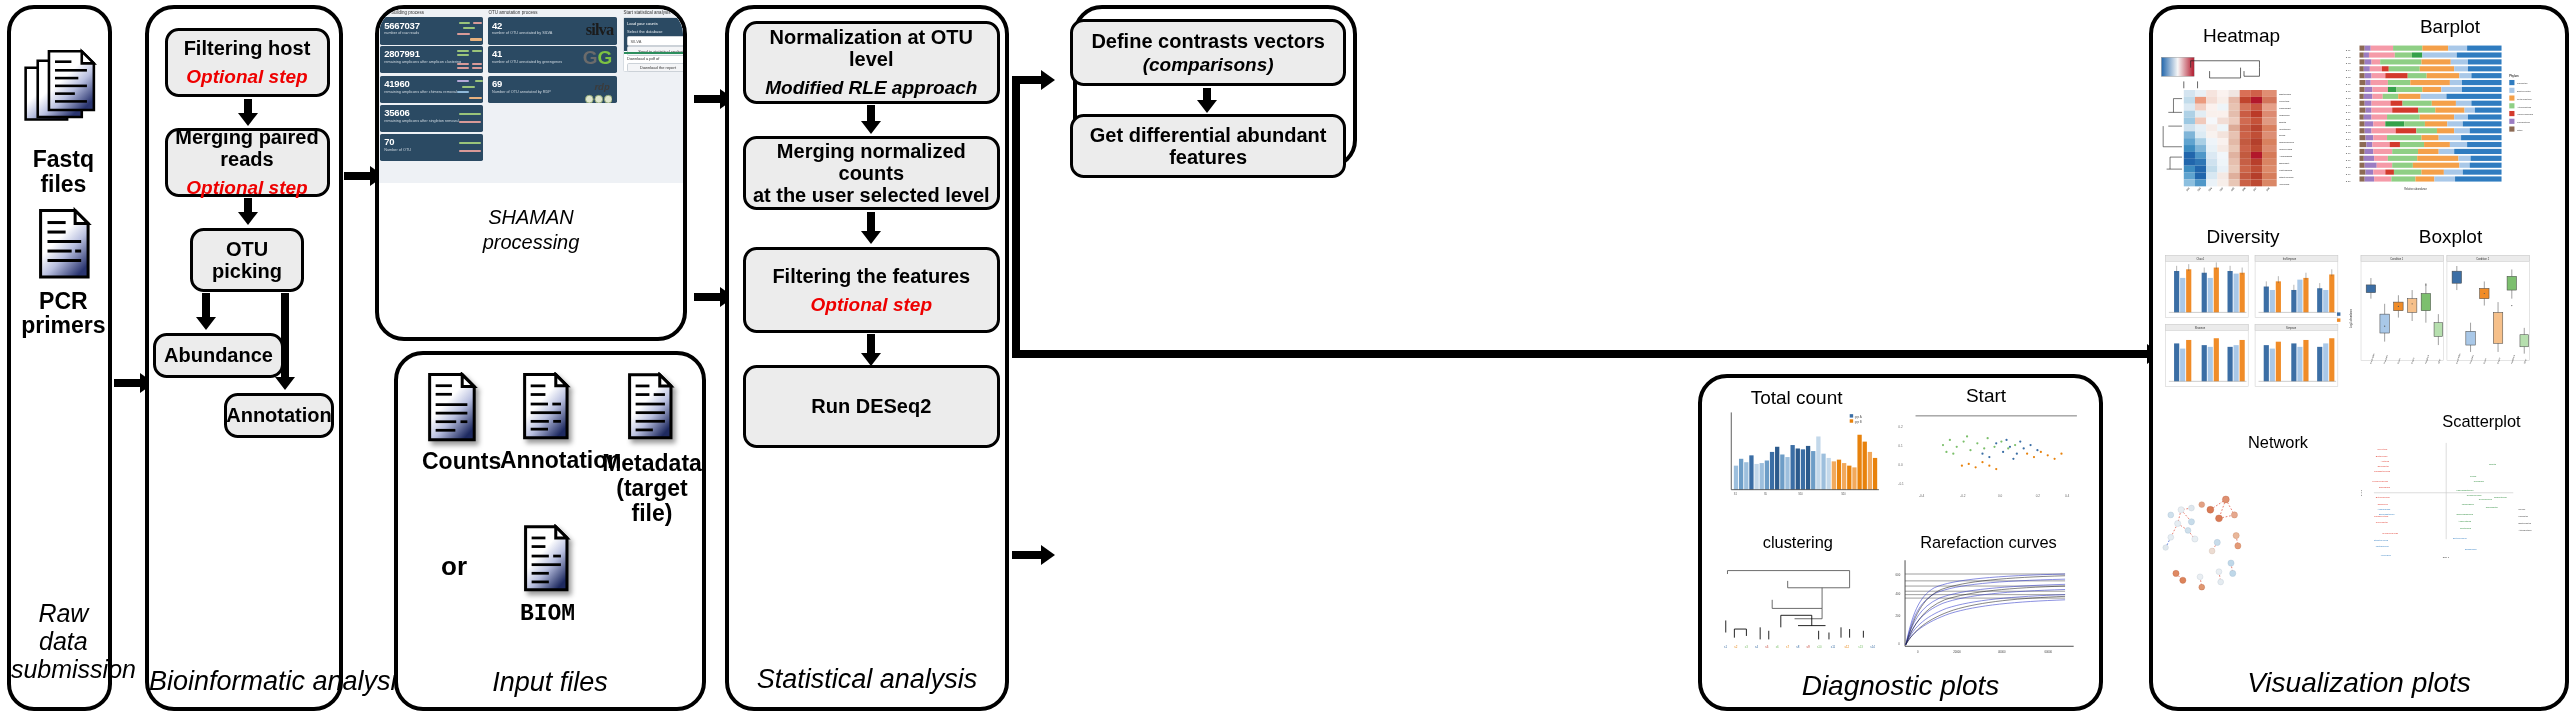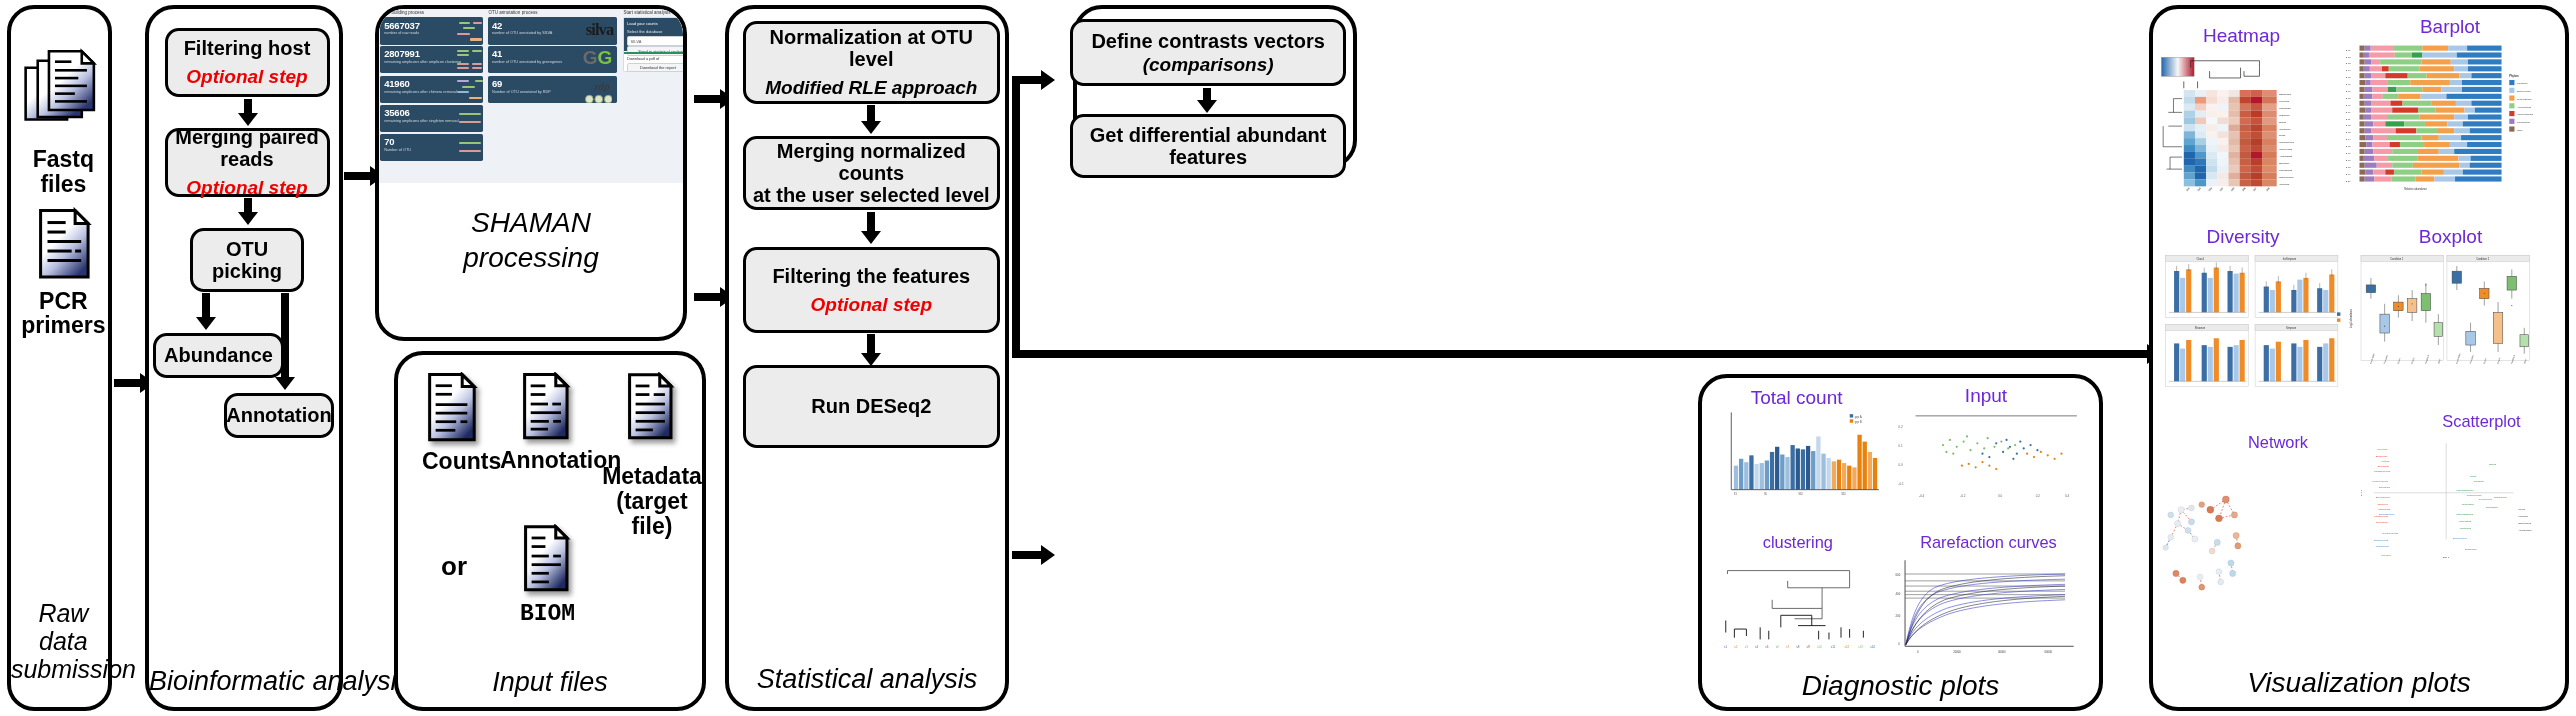--- a/index.html
+++ b/index.html
@@ -42,21 +42,21 @@
   .card .num{position:absolute;left:4.3px;top:2.6px;color:#fff;font-weight:bold;font-size:9.5px;letter-spacing:-0.2px;}
   .card .sub{position:absolute;left:4.3px;top:13.8px;color:#cfd8e0;font-size:3.8px;white-space:nowrap;}
   .dash{position:absolute;height:2.1px;border-radius:0.9px;}
   .wcard{position:absolute;background:#fff;border:0.9px solid #d7dde3;border-radius:1.7px;}
   .wcard .lbl{position:absolute;font-size:4px;color:#333;white-space:nowrap;}
   .wbtn{position:absolute;background:#f4f5f7;border:0.9px solid #ccd2d8;border-radius:1.7px;}
   .wsel{position:absolute;background:#fff;border:0.9px solid #ccd2d8;border-radius:1.7px;}
   .silva{position:absolute;color:#1b1b1b;font-weight:bold;font-size:16.4px;font-family:"Liberation Serif",serif;letter-spacing:-0.9px;}
   .gg{position:absolute;color:#5a5a5a;font-weight:bold;font-size:19px;font-family:"Liberation Sans",sans-serif;}
   .rdp{position:absolute;color:#3b3b3b;font-weight:bold;font-size:9.5px;font-style:italic;}
-  .thumb-title{position:absolute;text-align:center;font-size:19px;color:#6d28d9;white-space:nowrap;}
+  .thumb-title{position:absolute;text-align:center;font-size:19px;color:#000000;white-space:nowrap;}
   .thumb-title.sm{font-size:16.4px;}
   svg.plot{display:block;}
 </style>
 </head>
 <body>
 
 <div class="panel" style="left:6.9px;top:5.2px;width:105px;height:706px;border-radius:27px;">
 
   <div style="position:absolute;left:12px;top:38px;width:83px;height:95px;">
     <svg width="83" height="95" viewBox="0 0 96 110">
@@ -246,21 +246,21 @@
         <span class="lbl" style="left:10.3px;top:1.7px;color:#333;">Send to statistical analysis</span>
       </div>
       <div style="position:absolute;left:0;top:34px;width:100%;height:1.7px;background:#2c8e5d;"></div>
       <div class="lbl" style="left:3.4px;top:38px;">Download a pdf of</div>
       <div class="wbtn" style="left:3.4px;top:45px;width:65px;height:6.9px;">
         <span class="lbl" style="left:12px;top:0.9px;color:#333;">Download the report</span>
       </div>
     </div>
   </div>
 
-  <div style="position:absolute;left:0;top:196px;width:100%;text-align:center;font-style:italic;font-size:28px;line-height:1.25;">
+  <div style="position:absolute;left:0;top:196px;width:100%;text-align:center;font-style:italic;font-size:20px;line-height:1.25;">
     <div>SHAMAN</div>
     <div>processing</div>
   </div>
 </div>
 
 <div class="panel" style="left:394px;top:351px;width:312px;height:360px;">
 
   <div style="position:absolute;left:24px;top:17px;width:64px;">
     <div style="display:flex;justify-content:center;">
       <svg width="55" height="72" viewBox="0 0 64 84" style="filter:drop-shadow(3.4px 4.3px 2.6px rgba(0,0,0,.4));">
@@ -333,21 +333,21 @@
           <line x1="10" y1="16" x2="26" y2="16"></line>
             <line x1="10" y1="26" x2="26" y2="26"></line>
           <line x1="31" y1="26" x2="44" y2="26"></line>
           <line x1="10" y1="37" x2="44" y2="37"></line>
             <line x1="10" y1="47" x2="44" y2="47"></line>
           <line x1="10" y1="57" x2="44" y2="57"></line>
             <line x1="10" y1="67" x2="30" y2="67"></line>
         </g>
       </svg>
     </div>
-    <div class="caption" style="margin-top:21px;">Metadata</div>
+    <div class="caption" style="margin-top:8px;">Metadata</div>
     <div class="caption">(target file)</div>
   </div>
 
   <div style="position:absolute;left:26px;top:196px;width:60px;text-align:center;font-weight:bold;font-size:26px;">or</div>
 
   <div style="position:absolute;left:102px;top:169px;width:95px;">
     <div style="display:flex;justify-content:center;">
       <svg width="50" height="71" viewBox="0 0 58 82" style="filter:drop-shadow(3.4px 4.3px 2.6px rgba(0,0,0,.4));">
         <defs>
             <linearGradient id="gD" x1="0" y1="0" x2="0.75" y2="1">
@@ -469,21 +469,21 @@
       </g>
       <rect x="160" y="6" width="4" height="4" fill="#3b6ea5"></rect>
         <rect x="160" y="12" width="4" height="4" fill="#e8820c"></rect>
       <g fill="#555" font-size="3.4">
           <text x="166" y="10">grp A</text>
           <text x="166" y="16">grp B</text>
         </g>
     </svg>
   </div>
 
-  <div class="thumb-title" style="left:198px;top:6.9px;width:172px;">Input</div>
+  <div class="thumb-title" style="left:198px;top:6.9px;width:172px;">Start</div>
   <div style="position:absolute;left:191px;top:31px;width:191px;height:103px;">
     <svg class="plot" width="191" height="103" viewBox="0 0 222 120">
       <line x1="26" y1="8" x2="214" y2="8" stroke="#666" stroke-width="1"></line>
       <line x1="26" y1="10" x2="26" y2="96" stroke="#fff" stroke-width="0"></line>
       <g fill="#7bbf6a">
           <circle cx="58" cy="42" r="1.3"></circle>
           <circle cx="66" cy="36" r="1.3"></circle>
           <circle cx="74" cy="44" r="1.3"></circle>
         <circle cx="82" cy="38" r="1.3"></circle>
           <circle cx="90" cy="48" r="1.3"></circle>

